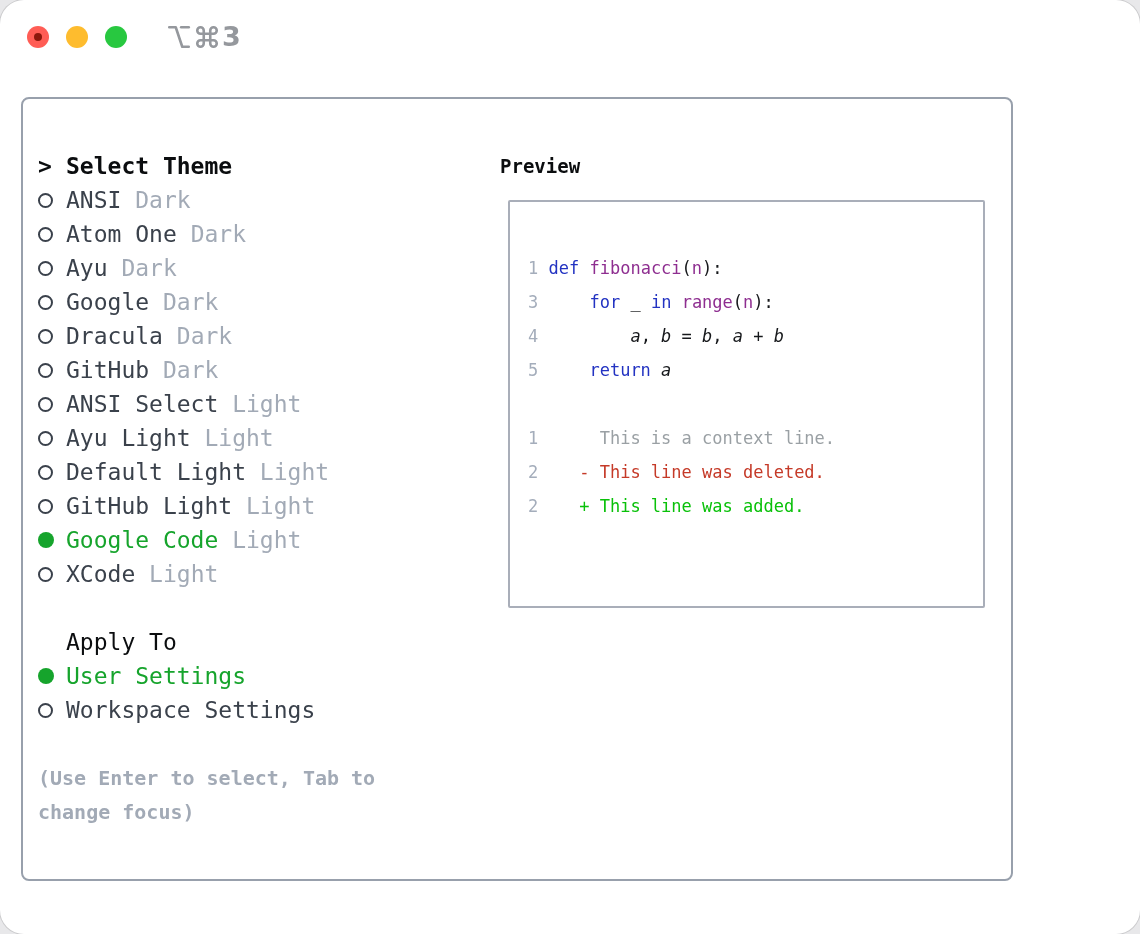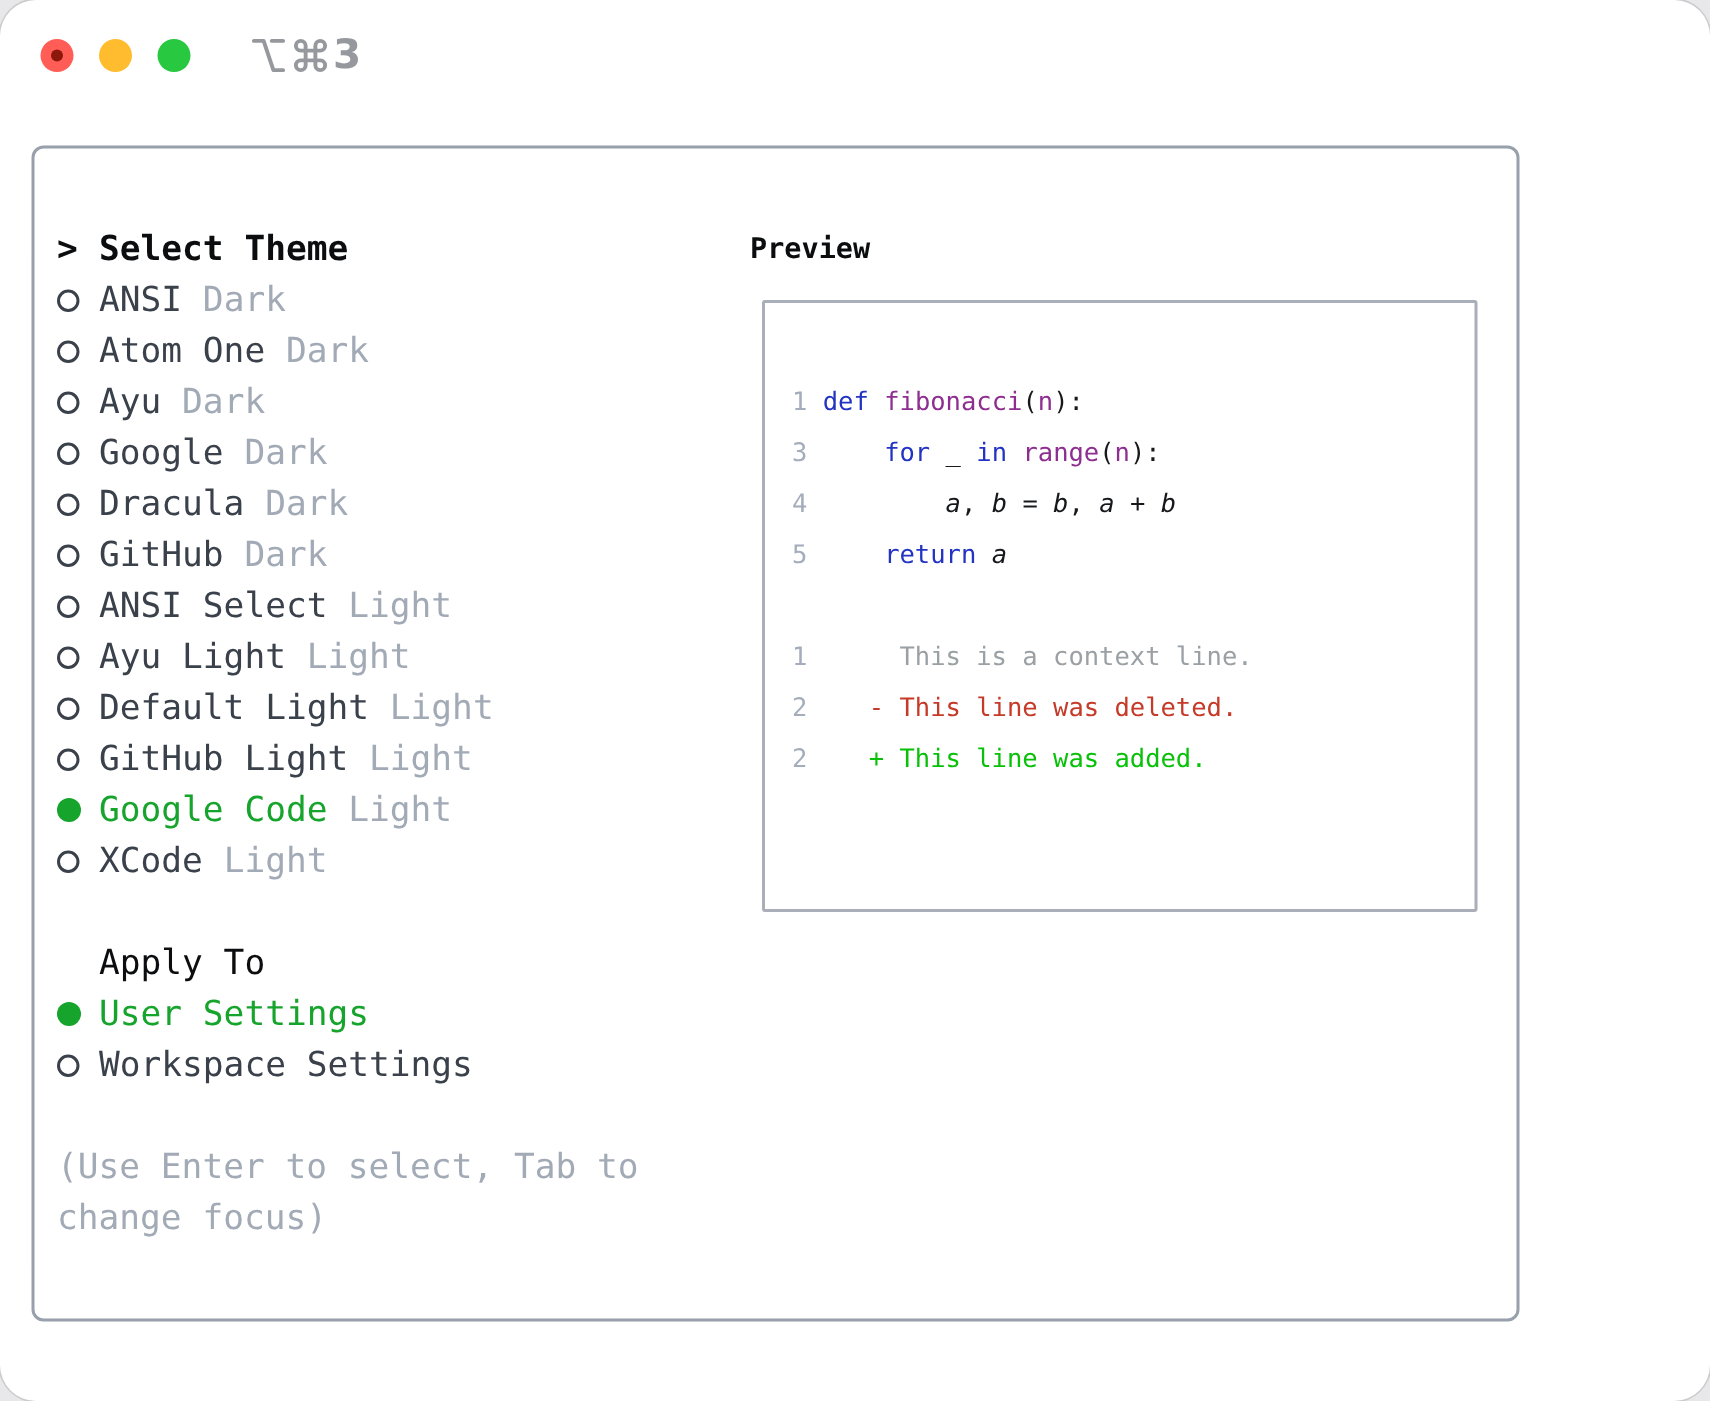--- a/index.html
+++ b/index.html
@@ -50,21 +50,21 @@
     width: 15px; height: 15px; border-radius: 50%;
     border: 2px solid var(--text_dark); box-sizing: border-box;
   }
   .radio.selected { border: none; width: 16px; height: 16px; background: var(--accent_green); }
   .theme-name { color: var(--text_dark); }
   .theme-name.selected { color: var(--accent_green); }
   .theme-variant { color: var(--muted); }
   .apply-header { color: var(--text_black); }
   .option-label { color: var(--text_dark); }
   .option-label.selected { color: var(--accent_green); }
-  .hint-line { color: var(--muted); font-size: 23px; line-height: 34px; height: 34px; white-space: pre; }
+  .hint-line { color: var(--muted); font-size: 20px; line-height: 34px; height: 34px; white-space: pre; font-weight: bold; }
   
   .preview-label {
     position: absolute; left: 500px; top: 149px;
     font-size: 19px; line-height: 34px; font-weight: bold; color: var(--text_black);
   }
   .preview-box {
     position: absolute; left: 508px; top: 200px;
     width: 477px; height: 408px;
     border: 2px solid var(--preview_border);
     border-radius: 2px; box-sizing: border-box;

